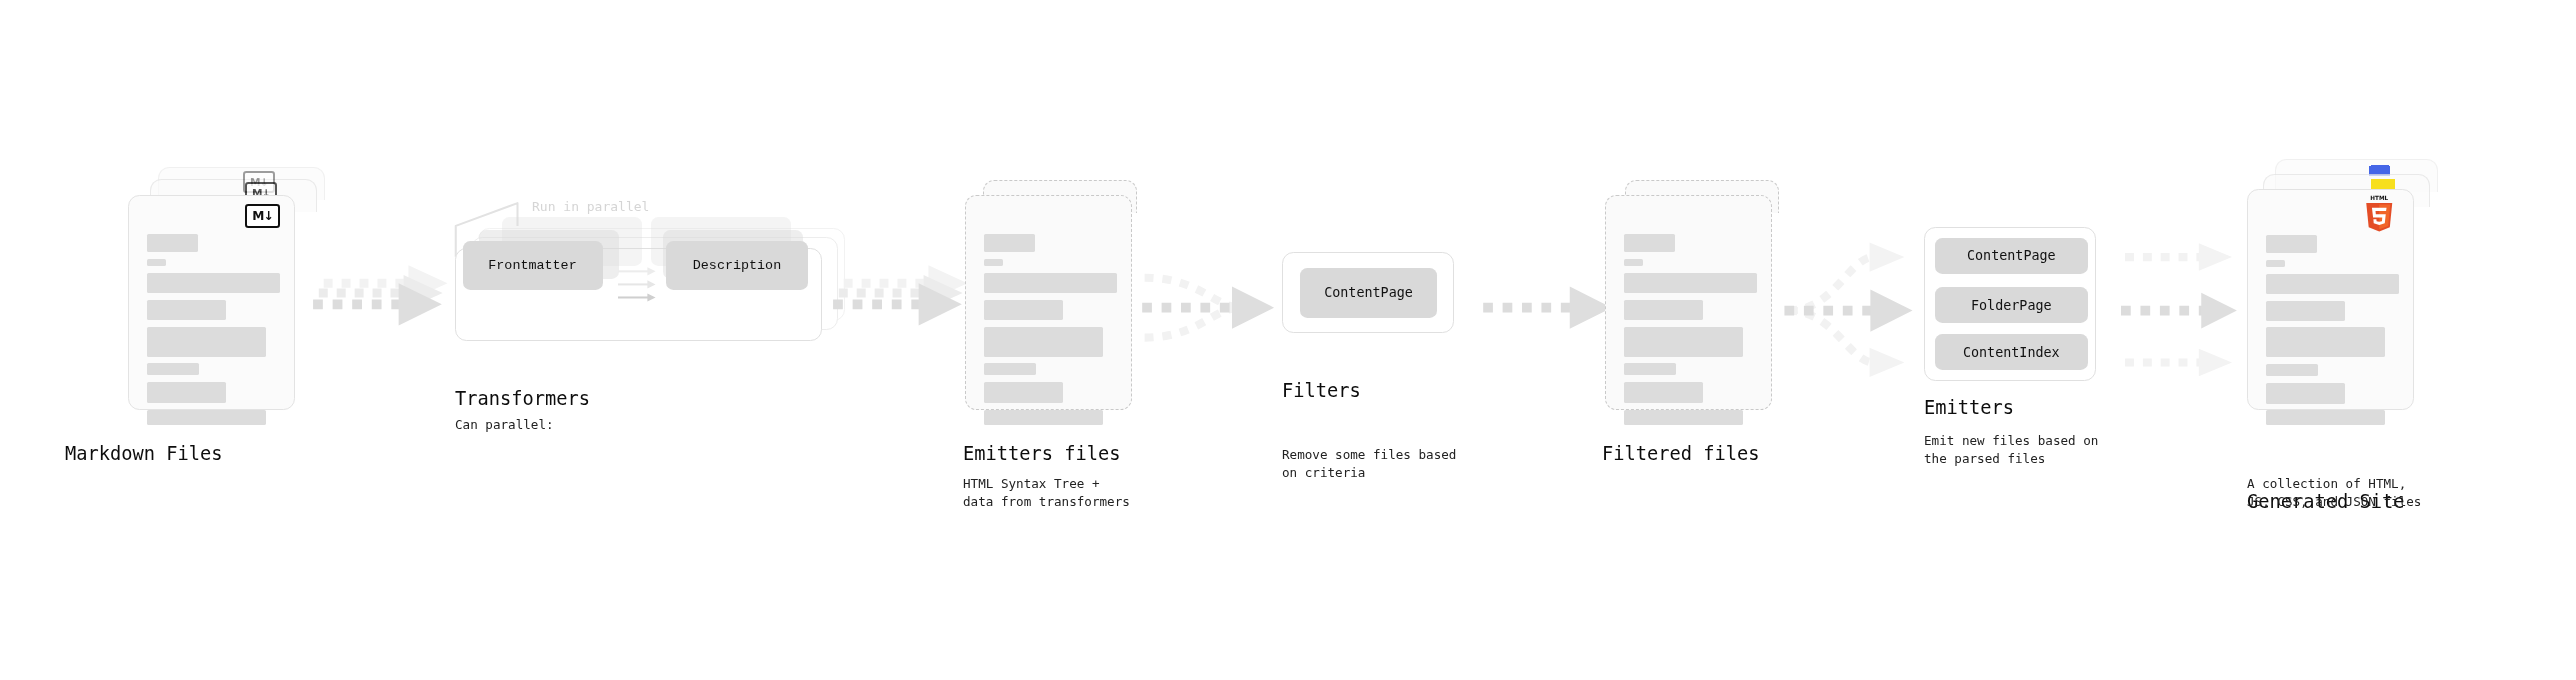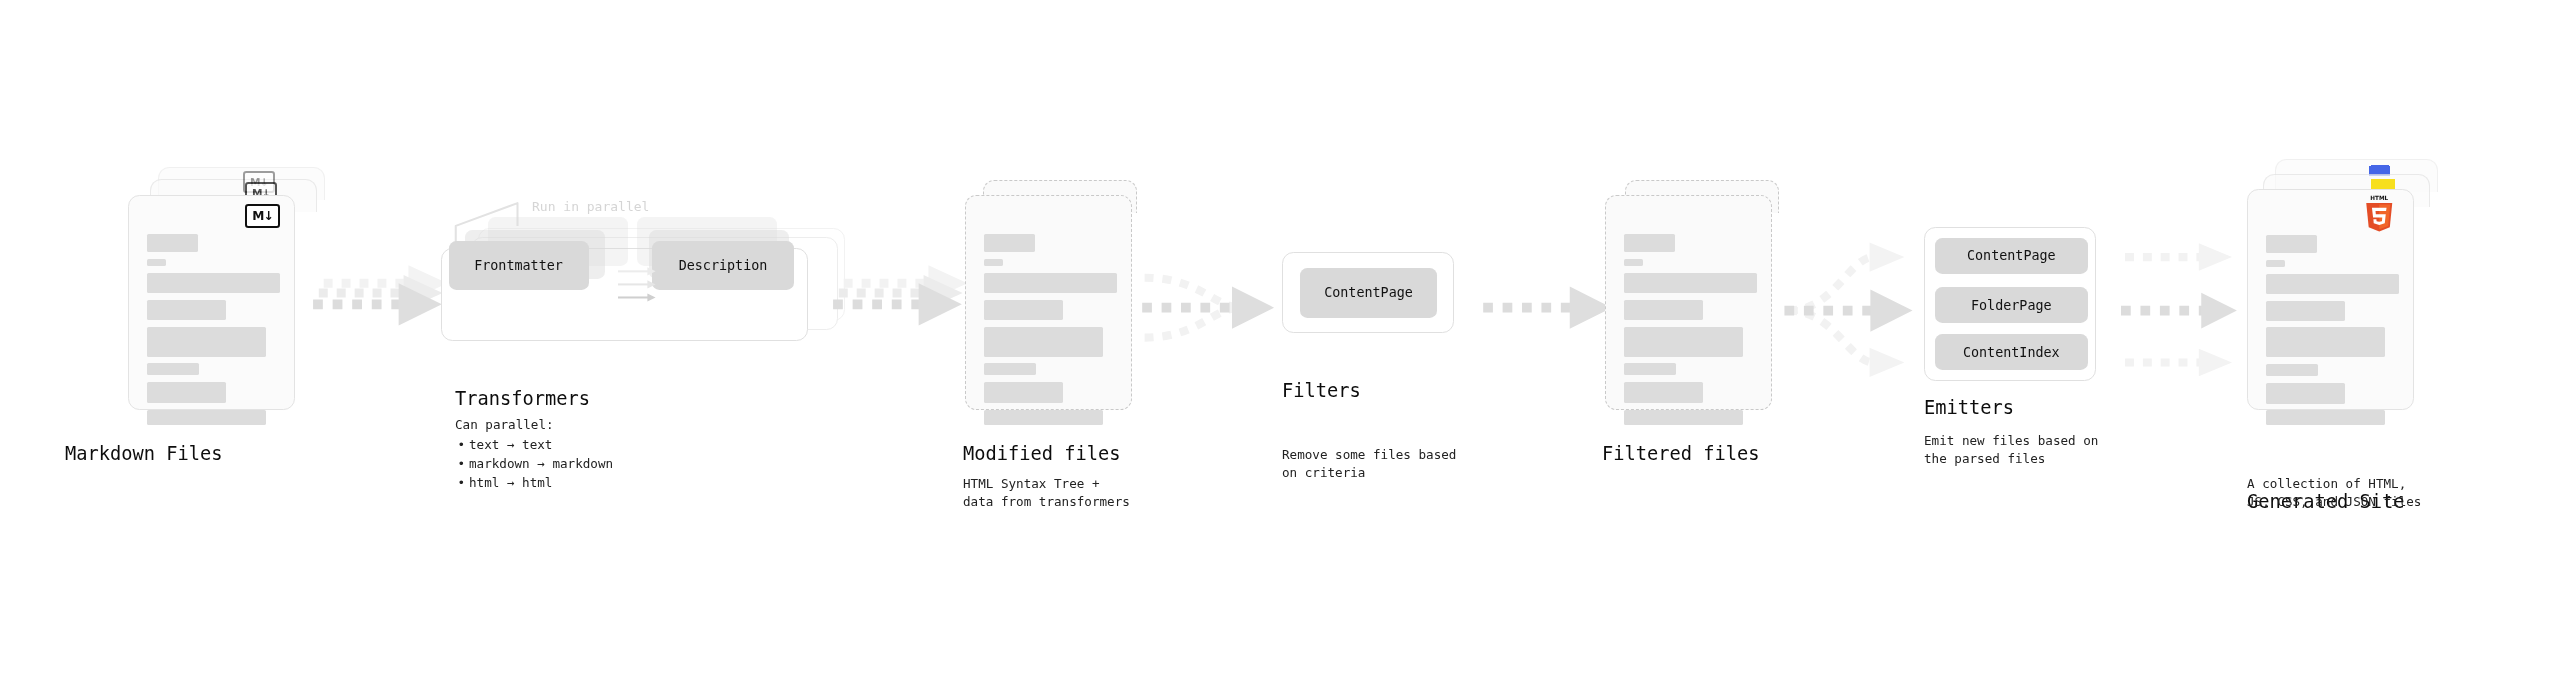--- a/index.html
+++ b/index.html
@@ -160,21 +160,21 @@
 
   <div class="node">
 
     <svg style="left:449px;top:195px;width:98px;height:65px;" viewBox="0 0 120 80" width="98" height="65">
       <path d="M8 76 L8 38 L84 10 L84 38" fill="none" stroke="#e2e2e2" stroke-width="2.5" stroke-linejoin="round"></path>
     </svg>
     <div class="runlabel" style="left:532px;top:199px;">Run in parallel</div>
 
     <div class="pbox" style="left:478px;top:228px;width:367px;height:93px;border-color:#f2f2f2;"></div>
     <div class="pbox" style="left:471px;top:237px;width:367px;height:93px;border-color:#ededed;"></div>
-    <div class="pbox" style="left:441px;top:248px;width:367px;height:93px;">
+    <div class="pbox" style="left:455px;top:248px;width:367px;height:93px;font-family:Liberation Mono, monospace;">
       <div class="chip g2" style="left:46px;top:-32px;width:140px;height:49px;"></div>
       <div class="chip g2" style="left:195px;top:-32px;width:140px;height:49px;"></div>
       <div class="chip g1" style="left:23px;top:-19.5px;width:140px;height:49px;"></div>
       <div class="chip g1" style="left:207px;top:-19.5px;width:140px;height:49px;"></div>
 
       <div class="chip" style="left:6.5px;top:-8.1px;width:140px;height:49px;">Frontmatter</div>
       <div class="chip" style="left:210px;top:-8.1px;width:142px;height:49px;">Description</div>
     </div>
 
     <svg style="left:618px;top:264px;width:49px;height:49px;" viewBox="0 0 60 60" width="49" height="49">
@@ -184,25 +184,20 @@
         <line x1="0" y1="25" x2="38" y2="25" stroke="#e6e6e6"></line>
         <polygon points="36,20 46,25 36,30" fill="#e6e6e6"></polygon>
         <line x1="0" y1="41" x2="38" y2="41" stroke="#cfcfcf"></line>
         <polygon points="36,36 46,41 36,46" fill="#cfcfcf"></polygon>
       </g>
     </svg>
 
     <div class="title" style="left:455px;top:380px;margin-top:8px;">Transformers</div>
     <div class="caption list" style="left:455px;top:416px;width:244px;">
       <div>Can parallel:</div>
-      <ul>
-        <li>text → text</li>
-        <li>markdown → markdown</li>
-        <li>html → html</li>
-      </ul>
     </div>
   </div>
 
   <svg style="left:829px;top:244px;width:163px;height:106px;" viewBox="0 0 200 130" width="163" height="106">
     <g class="dash-f2" stroke-width="11" stroke-dasharray="11 11" fill="none">
       <line x1="18" y1="48" x2="128" y2="48"></line>
     </g>
     <polygon class="ar-f2" points="122,26 170,48 122,70"></polygon>
     <g class="dash-f1" stroke-width="11" stroke-dasharray="11 11" fill="none">
       <line x1="12" y1="60" x2="122" y2="60"></line>
@@ -221,21 +216,21 @@
       <div class="skel" style="left:18px;top:38px;width:51px;height:18px;"></div>
       <div class="skel" style="left:18px;top:63px;width:18.7px;height:6.5px;"></div>
       <div class="skel" style="left:18px;top:77px;width:133px;height:20.3px;"></div>
       <div class="skel" style="left:18px;top:104px;width:79px;height:20.3px;"></div>
       <div class="skel" style="left:18px;top:131px;width:119px;height:30px;"></div>
       <div class="skel" style="left:18px;top:167px;width:52px;height:12.2px;"></div>
       <div class="skel" style="left:18px;top:186px;width:79px;height:21px;"></div>
       <div class="skel" style="left:18px;top:214px;width:119px;height:14.6px;"></div>
     </div>
 
-    <div class="title" style="left:963px;top:443px;">Modified files</div>
+    <div class="title" style="left:963px;top:443px;">Emitters files</div>
     <div class="caption" style="left:963px;top:475px;width:244px;">HTML Syntax Tree +
 data from transformers</div>
   </div>
 
   <svg style="left:1138px;top:268px;width:154px;height:89px;" viewBox="0 0 190 110" width="154" height="89">
     <g fill="none" stroke-width="10" stroke-dasharray="11 11">
       <path class="dash-f2" d="M8 12 C70 12, 90 42, 118 48"></path>
       <path class="dash-f2" d="M8 86 C70 86, 90 54, 118 50"></path>
     </g>
     <g class="dash-main" stroke-width="12" stroke-dasharray="12 12" fill="none">

